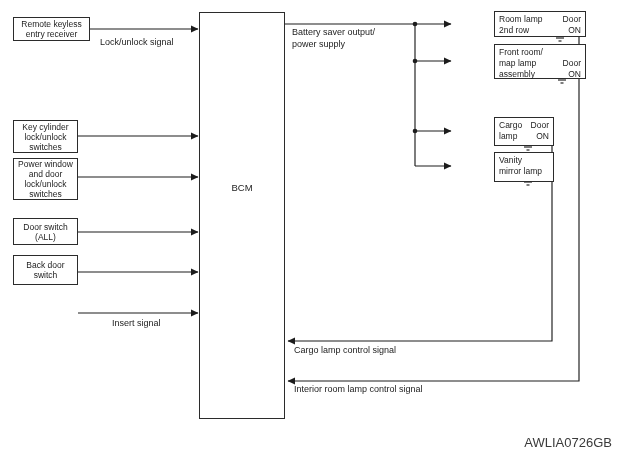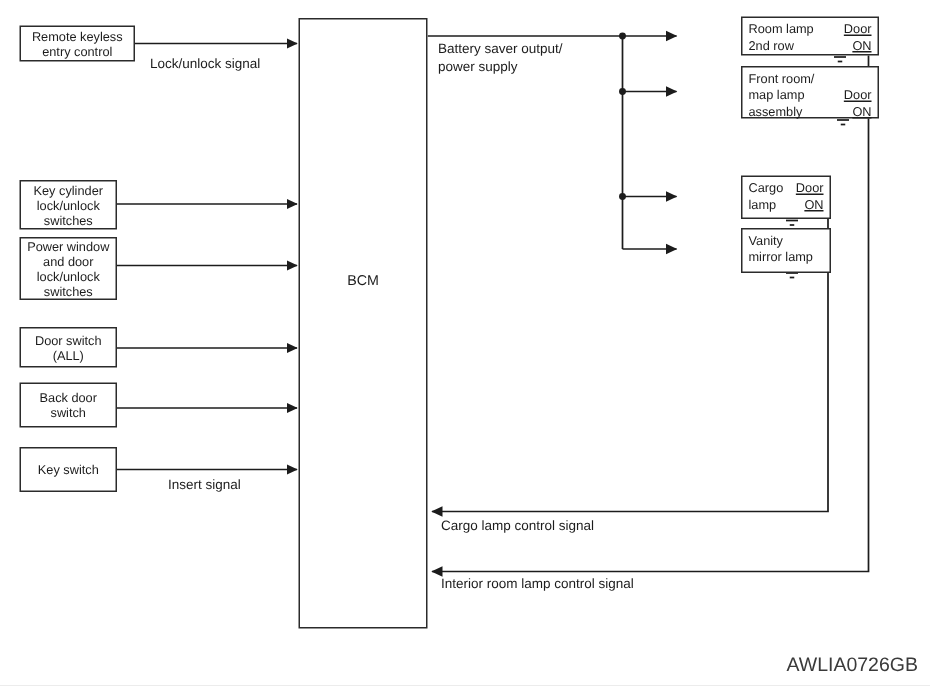--- a/index.html
+++ b/index.html
@@ -41,21 +41,21 @@
   .lampbox {
     position: absolute;
     border: 1px solid #2b2b2b;
     background: #fff;
     box-sizing: border-box;
     font-size: 8.5px;
     line-height: 11px;
     margin-left: 41px;
   }
   .lamp-name   { position:absolute; left:4px; top:2px; white-space:pre-line; }
-  .lamp-switch { position:absolute; right:4px; text-align:right; white-space:pre-line;text-decoration:underline; }
+  .lamp-switch { position:absolute; right:4px; text-align:right; white-space:pre-line; }
   .lbl {
     position: absolute;
     font-size: 9px;
     line-height: 12px;
     white-space: pre-line;
   }
   .watermark {
     position: absolute;
     right: 8px;
     top: 435px;
@@ -118,33 +118,32 @@
         <line x1="526.5" y1="185" x2="529.5" y2="185"></line>
     </g>
 
     <circle class="dot" cx="415" cy="24" r="2.3"></circle>
     <circle class="dot" cx="415" cy="61" r="2.3"></circle>
     <circle class="dot" cx="415" cy="131" r="2.3"></circle>
     <circle class="dot" cx="579" cy="61" r="2.3"></circle>
   </svg>
 
   <div class="box" style="left:13px; top:17px; width:77px; height:24px;">Remote keyless
-entry control</div>
+entry receiver</div>
   <div class="box" style="left:13px; top:120px; width:65px; height:33px;">Key cylinder
 lock/unlock
 switches</div>
   <div class="box" style="left:13px; top:158px; width:65px; height:42px;">Power window
 and door
 lock/unlock
 switches</div>
   <div class="box" style="left:13px; top:218px; width:65px; height:27px;">Door switch
 (ALL)</div>
   <div class="box" style="left:13px; top:255px; width:65px; height:30px;">Back door
 switch</div>
-  <div class="box" style="left:13px; top:298px; width:65px; height:30px;">Key switch</div>
 
   <div class="box" style="left:199px; top:12px; width:86px; height:407px;">
     <span class="bcm-label">BCM</span>
   </div>
 
   <div class="lampbox" style="left:453px; top:11px; width:92px; height:26px;">
     <span class="lamp-name">Room lamp
 2nd row</span>
     <span class="lamp-switch" style="top:2px;">Door
 ON</span>

